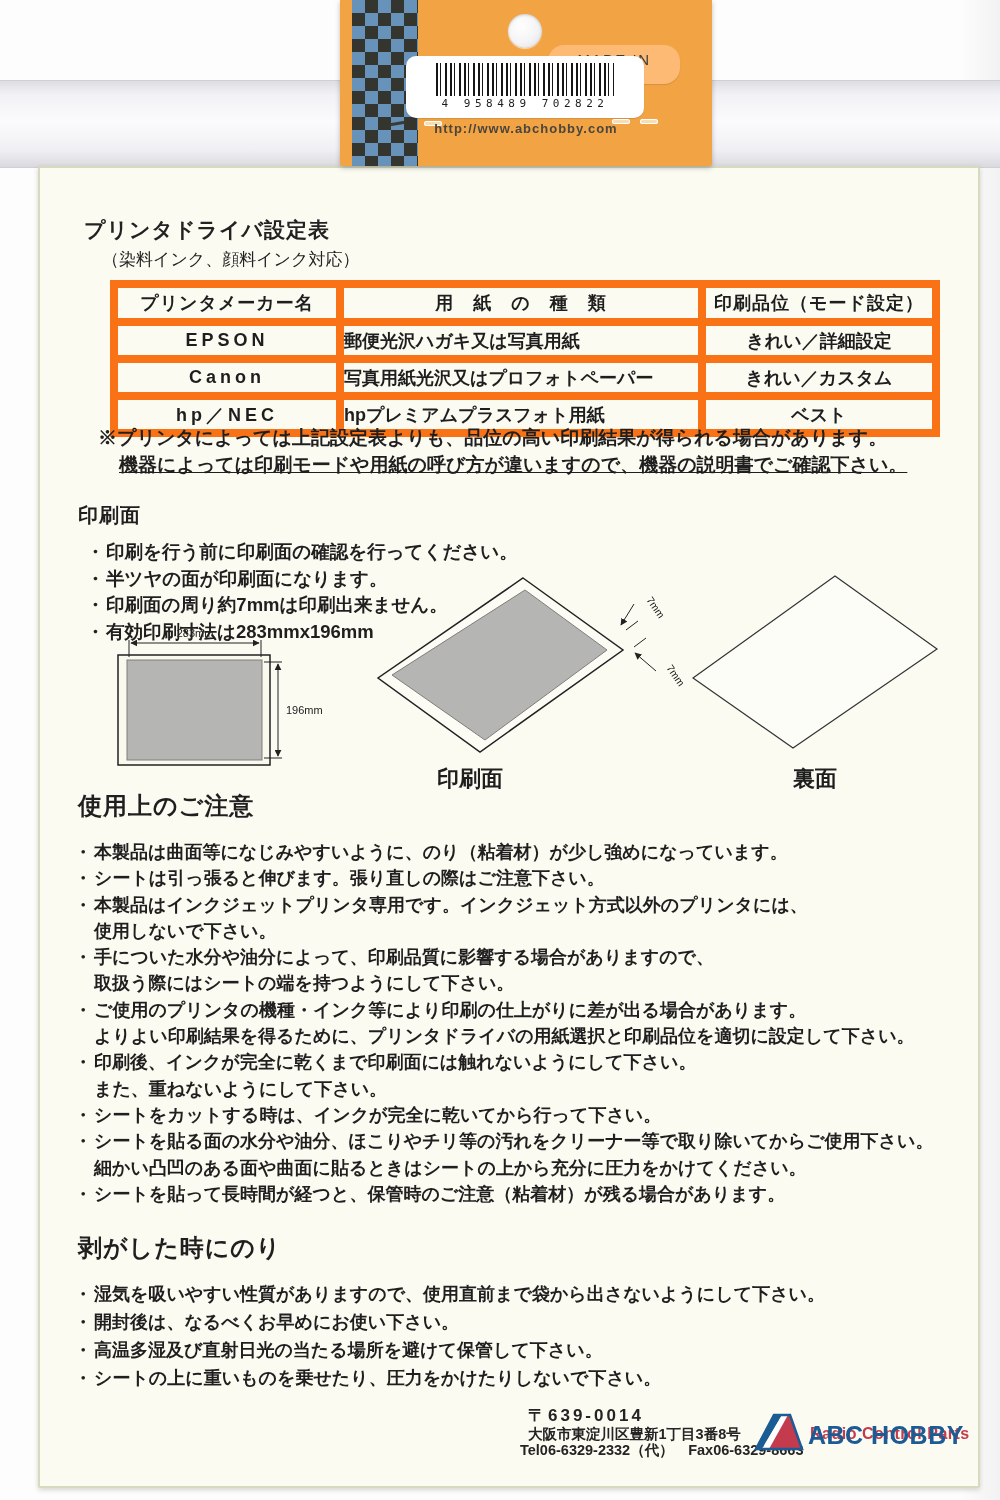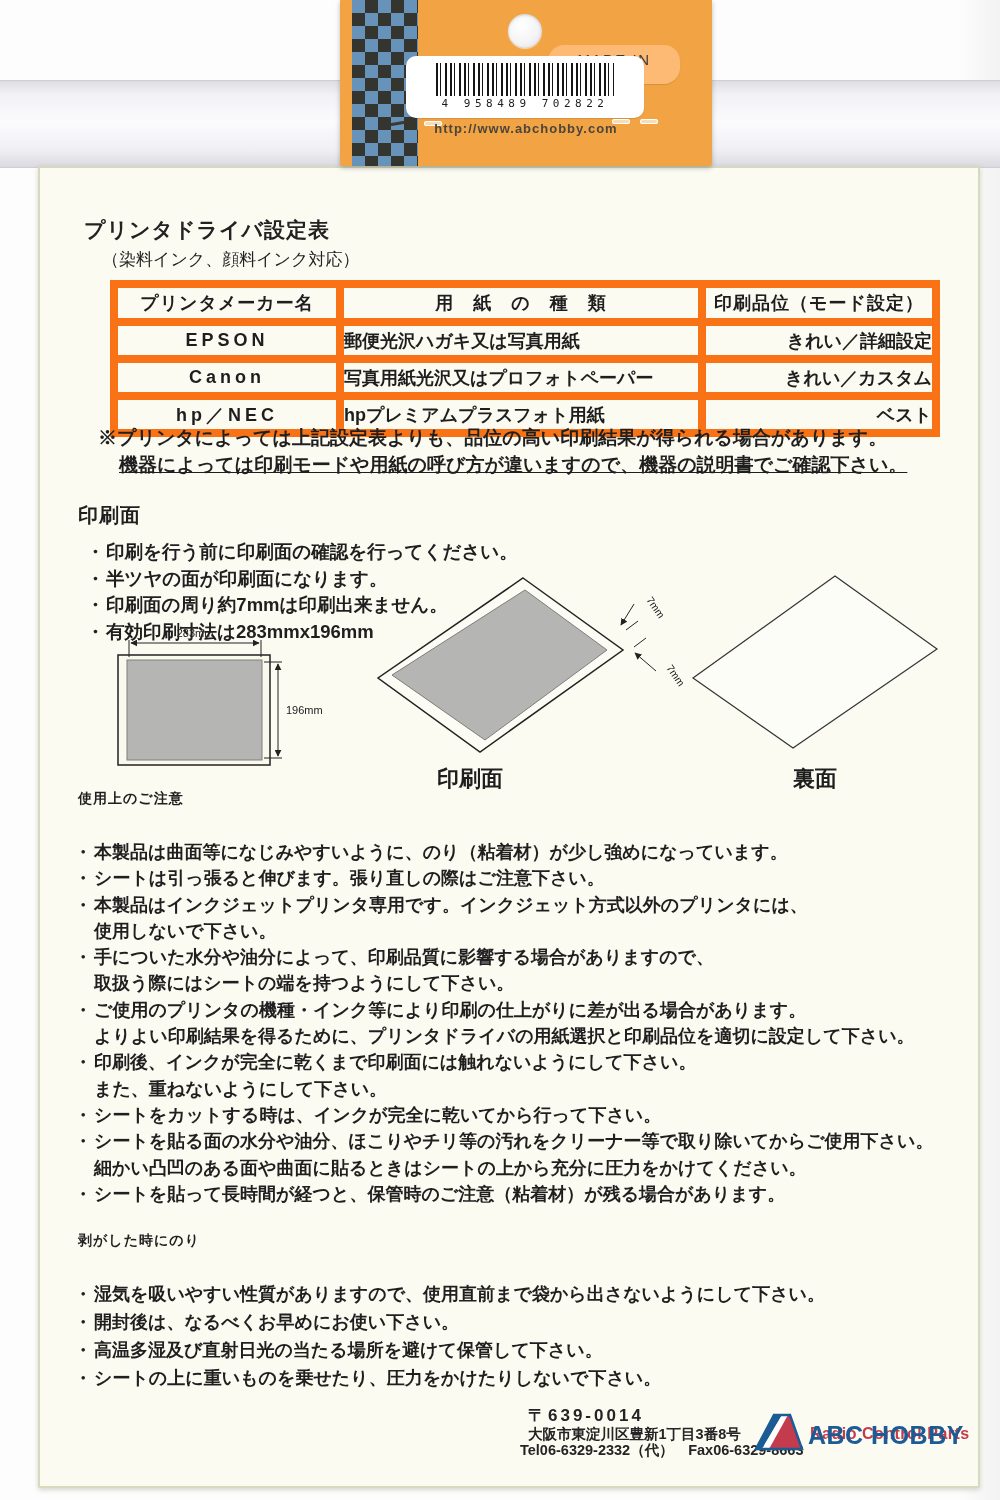--- a/index.html
+++ b/index.html
@@ -72,26 +72,26 @@
 
   table.drv{position:absolute;left:110px;top:280px;width:798px;border-collapse:collapse;table-layout:fixed;}
   table.drv th,table.drv td{border:8px solid #f97316;font-size:18px;font-weight:bold;color:#1e1e1e;padding:0;}
   table.drv th{height:30px;text-align:center;letter-spacing:1px;}
   table.drv td{height:29px;}
   .w-maker{width:218px;}
   .w-paper{width:354px;}
   .w-quality{width:226px;}
   td.c-maker{text-align:center;letter-spacing:4px;}
   td.c-paper{text-align:left;padding-left:10px;}
-  td.c-quality{text-align:right;padding-left:26px;border-radius:12px;}
+  td.c-quality{text-align:center;padding-left:26px;border-radius:12px;}
 
   .note{left:98px;top:424px;font-size:19px;font-weight:bold;line-height:27px;color:#1f1f1f;}
   .note .l2{padding-left:21px;text-decoration:underline;}
 
-  .sec-heading{font-size:14px;font-weight:bold;color:#1f1f1f;letter-spacing:1px;}
+  .sec-heading{font-size:24px;font-weight:bold;color:#1f1f1f;letter-spacing:1px;}
   #surface-heading{left:78px;top:502px;font-size:20px;}
   #usage-heading{left:78px;top:790px;}
   #storage-heading{left:78px;top:1232px;}
 
   .lines{color:#1f1f1f;font-weight:bold;}
   .surface-lines{left:86px;top:539px;font-size:18.5px;line-height:26.5px;}
   .usage-lines{left:74px;top:839px;font-size:18px;line-height:26.3px;}
   .storage-lines{left:74px;top:1280px;font-size:18px;line-height:28px;}
   .line{display:flex;}
   .bul{width:20px;flex:none;}

